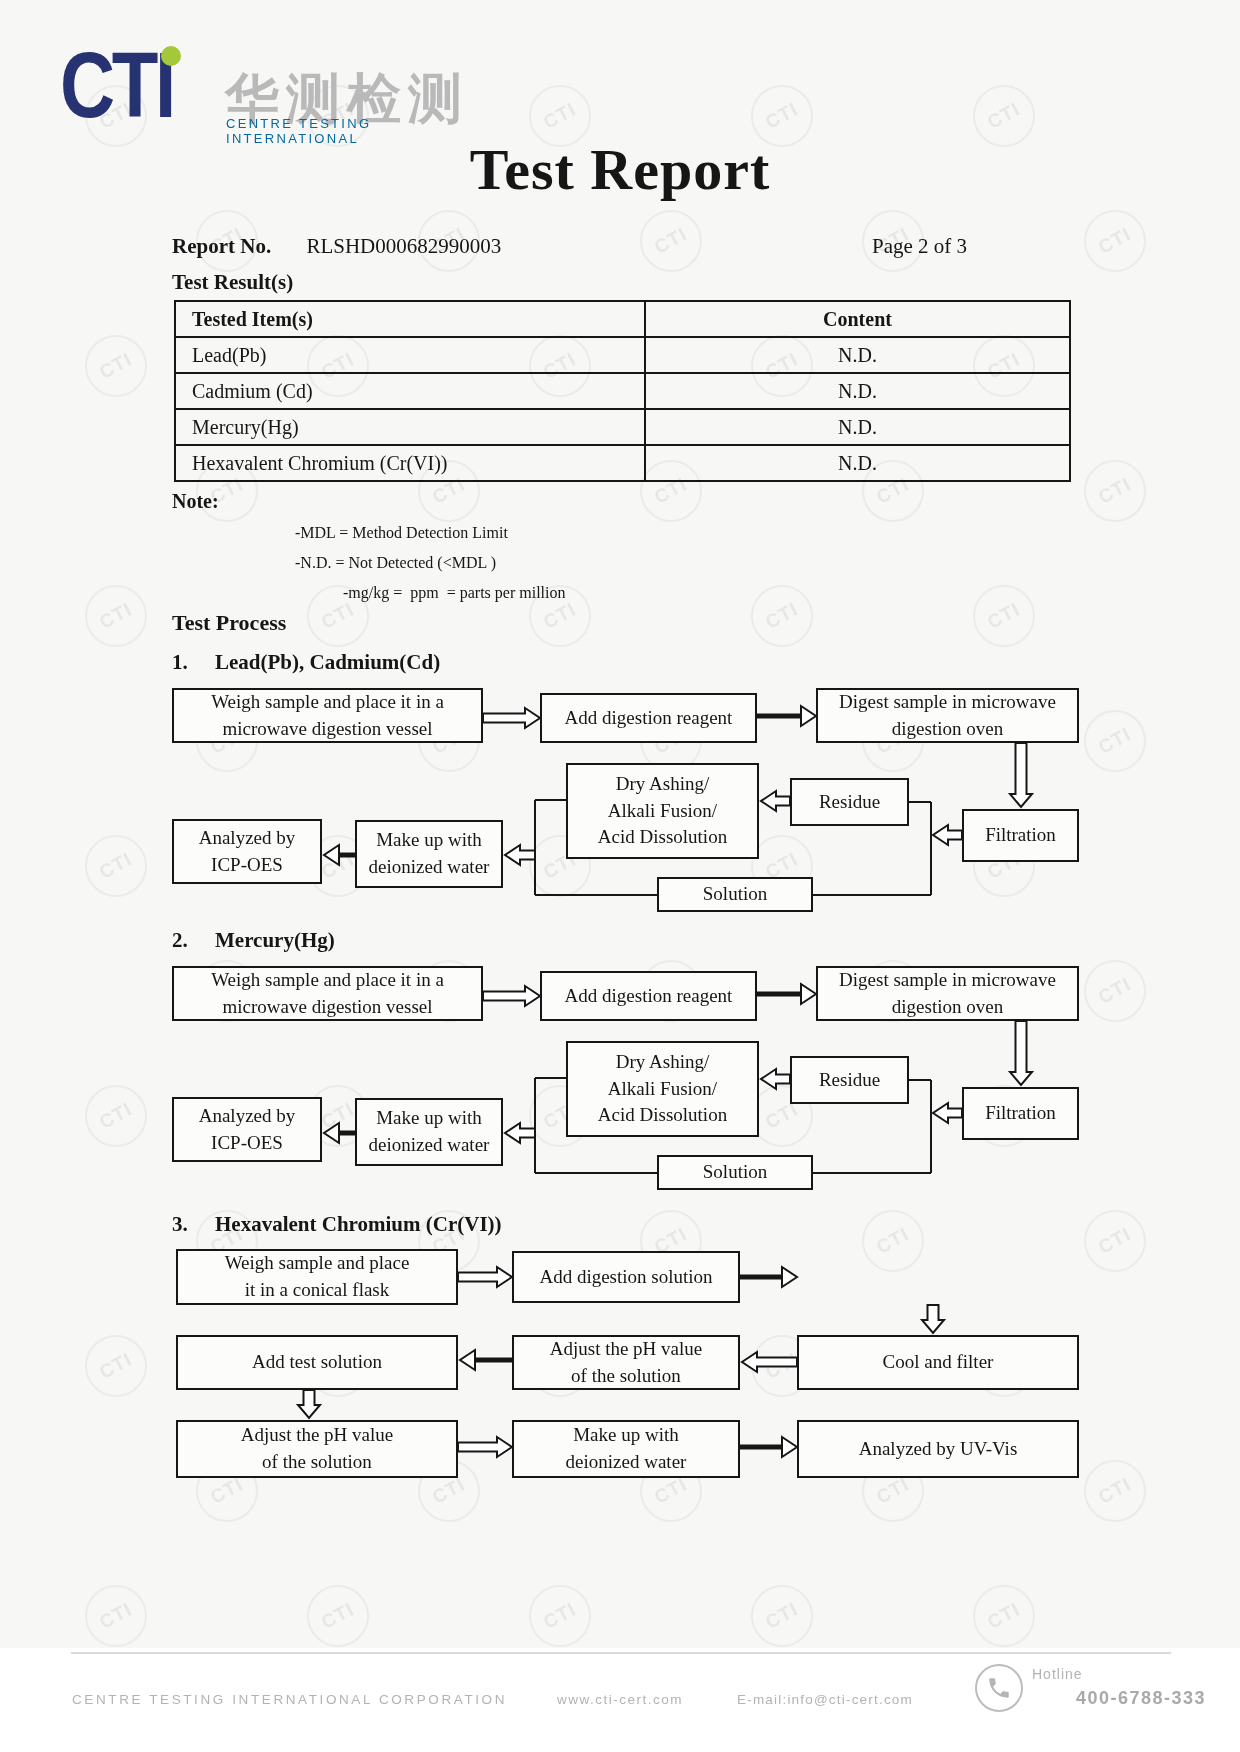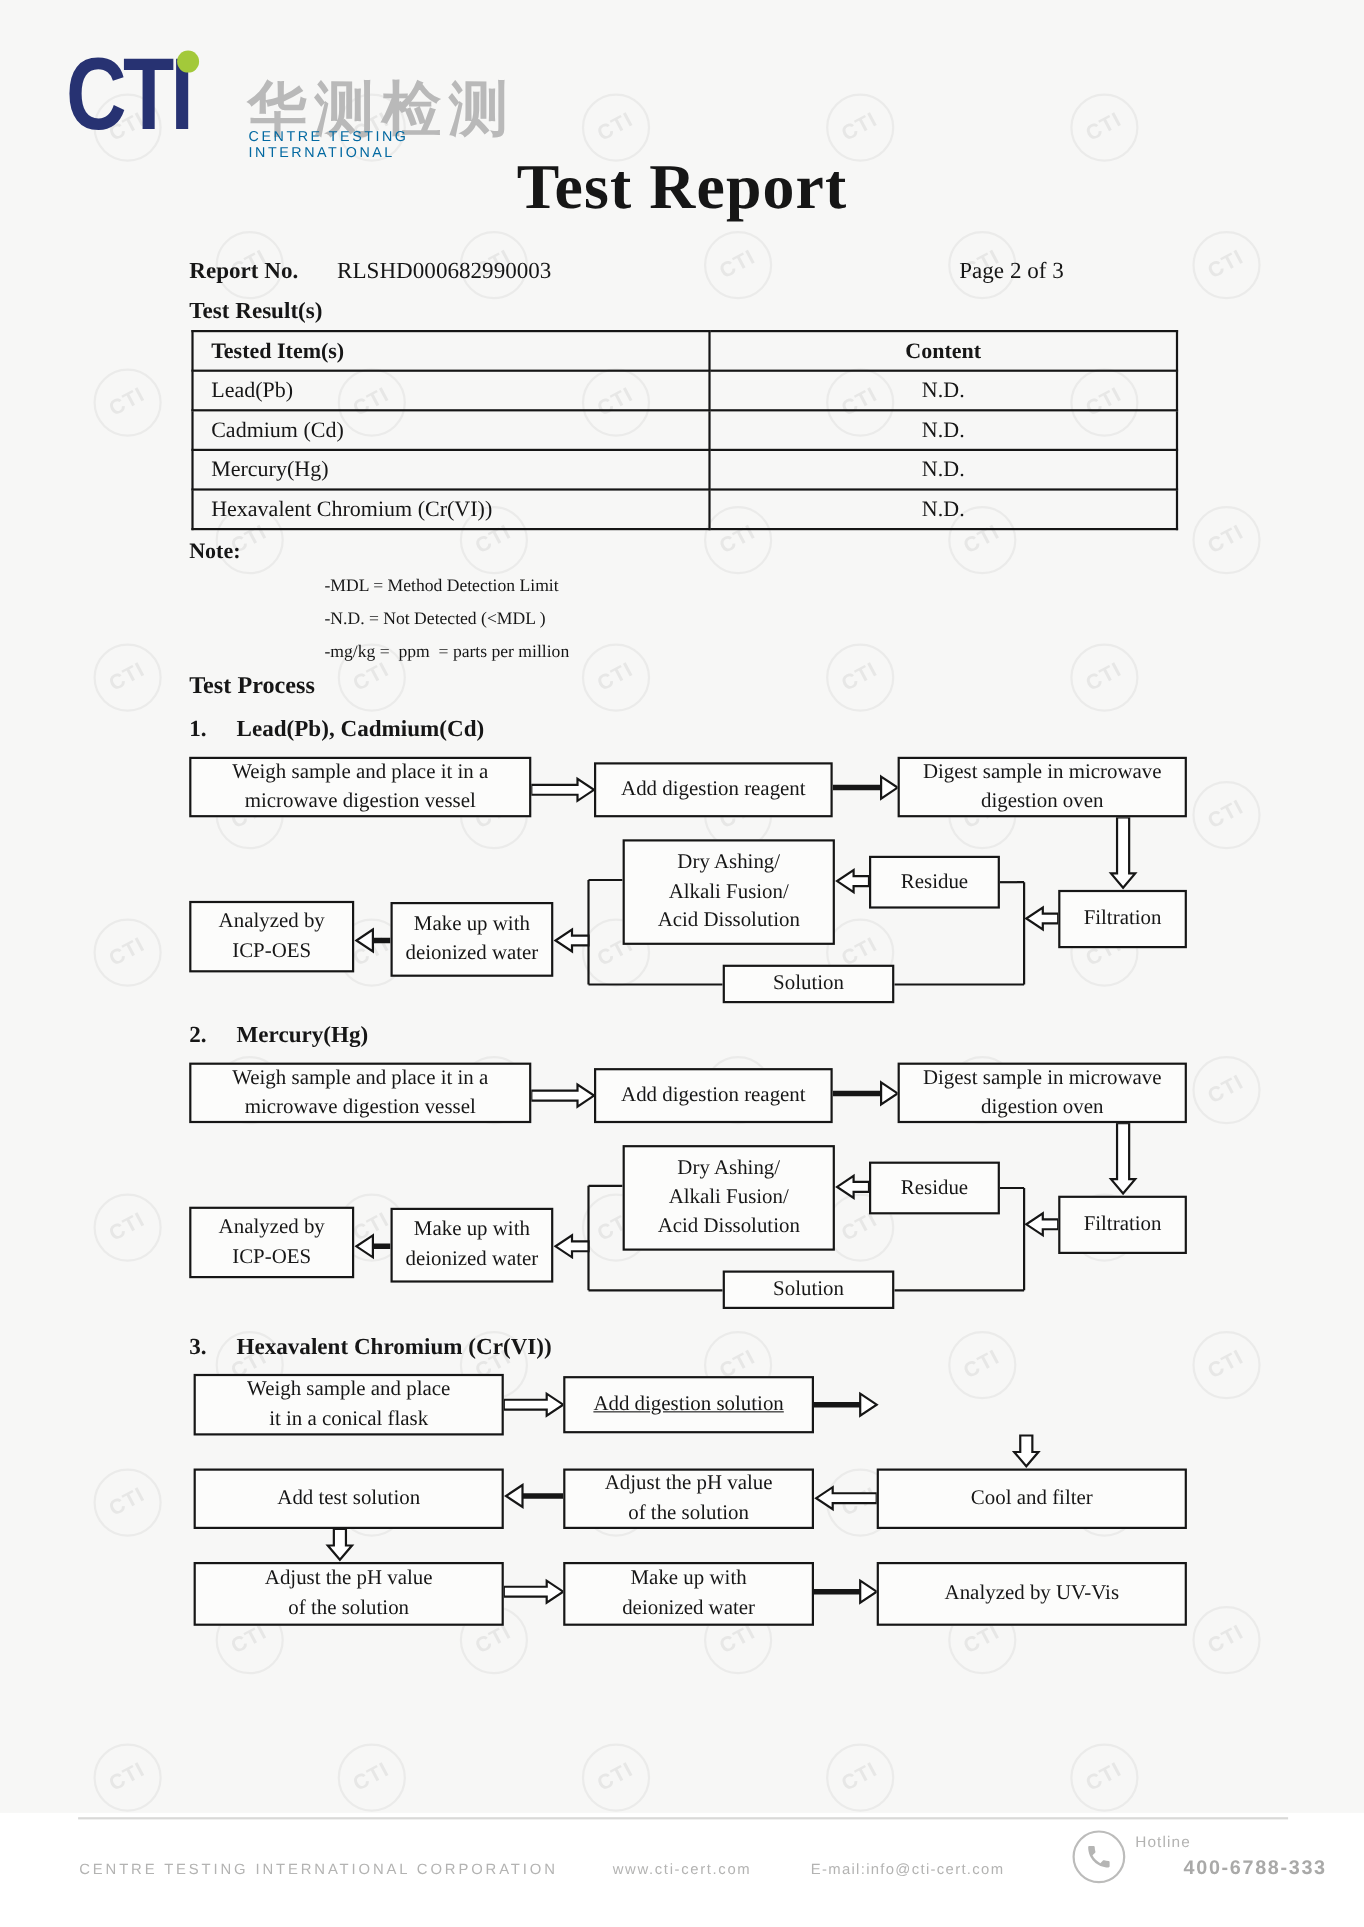--- a/index.html
+++ b/index.html
@@ -296,21 +296,21 @@
     <tr>
       <td class="col-item">Hexavalent Chromium (Cr(VI))</td>
       <td class="col-content">N.D.</td>
     </tr>
   </tbody>
     </table>
 
   <div class="note-label">Note:</div>
   <div class="note-def" style="top:524px;">-MDL = Method Detection Limit</div>
   <div class="note-def" style="top:554px;">-N.D. = Not Detected (&lt;MDL )</div>
-  <div class="note-def" style="top:584px;">-mg/kg =&nbsp; ppm&nbsp; = parts per million</div>
+  <div class="note-def" style="top:584px;margin-left:48px;">-mg/kg =&nbsp; ppm&nbsp; = parts per million</div>
 
   <div class="process-heading">Test Process</div>
 
   <div class="sec-head" style="top:650px;">
     <span class="sec-num">1.</span><span>Lead(Pb), Cadmium(Cd)</span>
   </div>
 
   <div class="chart" style="top:680px;width:907px;height:240px;">
     <svg width="907" height="240">
         <line x1="737" y1="122" x2="759" y2="122" stroke="#161616" stroke-width="2"></line>
@@ -398,21 +398,21 @@
         <polygon points="625,117.5 585,117.5 585,112 570,122 585,132 585,126.5 625,126.5" fill="#fff" stroke="#161616" stroke-width="2"></polygon>
         <line x1="340" y1="120" x2="303" y2="120" stroke="#161616" stroke-width="5"></line>
         <polygon points="303,110 288,120 303,130" fill="#fff" stroke="#161616" stroke-width="2"></polygon>
         <polygon points="131.5,150 131.5,165 126,165 137,178 148,165 142.5,165 142.5,150" fill="#fff" stroke="#161616" stroke-width="2"></polygon>
         <polygon points="286,202.5 325,202.5 325,197 340,207 325,217 325,211.5 286,211.5" fill="#fff" stroke="#161616" stroke-width="2"></polygon>
         <line x1="568" y1="207" x2="610" y2="207" stroke="#161616" stroke-width="5"></line>
         <polygon points="610,197 625,207 610,217" fill="#fff" stroke="#161616" stroke-width="2"></polygon>
       </svg>
     <div class="fbox" style="left:4px;top:9px;width:282px;height:56px;">Weigh sample and place
 it in a conical flask</div>
-    <div class="fbox" style="left:340px;top:11px;width:228px;height:52px;text-decoration:underline;">Add digestion solution</div>
+    <div class="fbox" style="left:340px;top:11px;width:228px;height:52px;">Add digestion solution</div>
     <div class="fbox" style="left:4px;top:95px;width:282px;height:55px;">Add test solution</div>
     <div class="fbox" style="left:340px;top:95px;width:228px;height:55px;">Adjust the pH value
 of the solution</div>
     <div class="fbox" style="left:625px;top:95px;width:282px;height:55px;">Cool and filter</div>
     <div class="fbox" style="left:4px;top:180px;width:282px;height:58px;">Adjust the pH value
 of the solution</div>
     <div class="fbox" style="left:340px;top:180px;width:228px;height:58px;">Make up with
 deionized water</div>
     <div class="fbox" style="left:625px;top:180px;width:282px;height:58px;">Analyzed by UV-Vis</div>
   </div>

